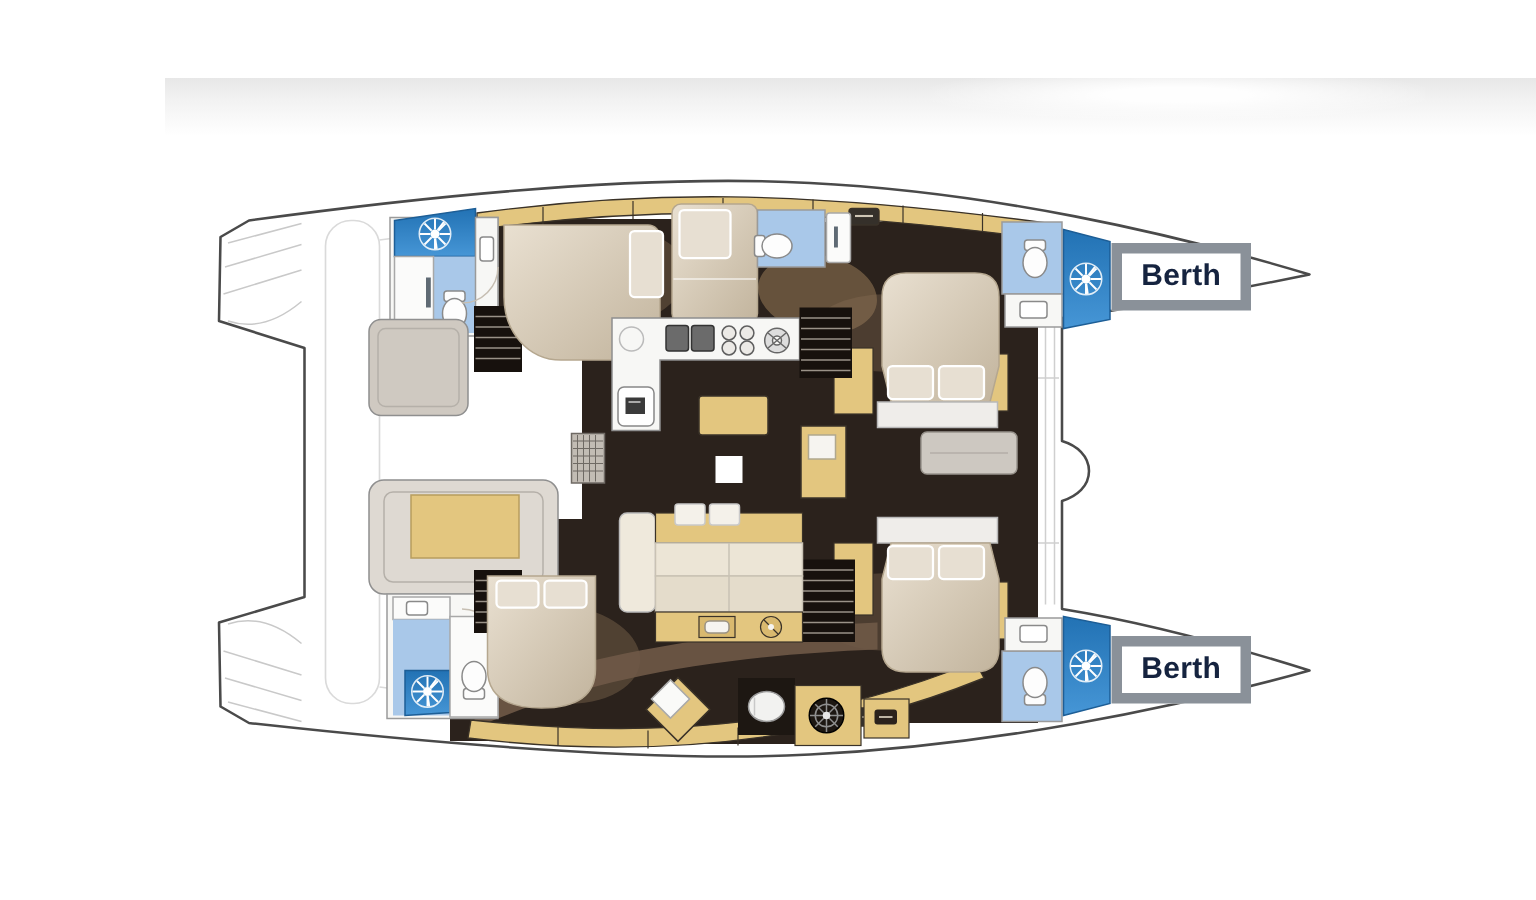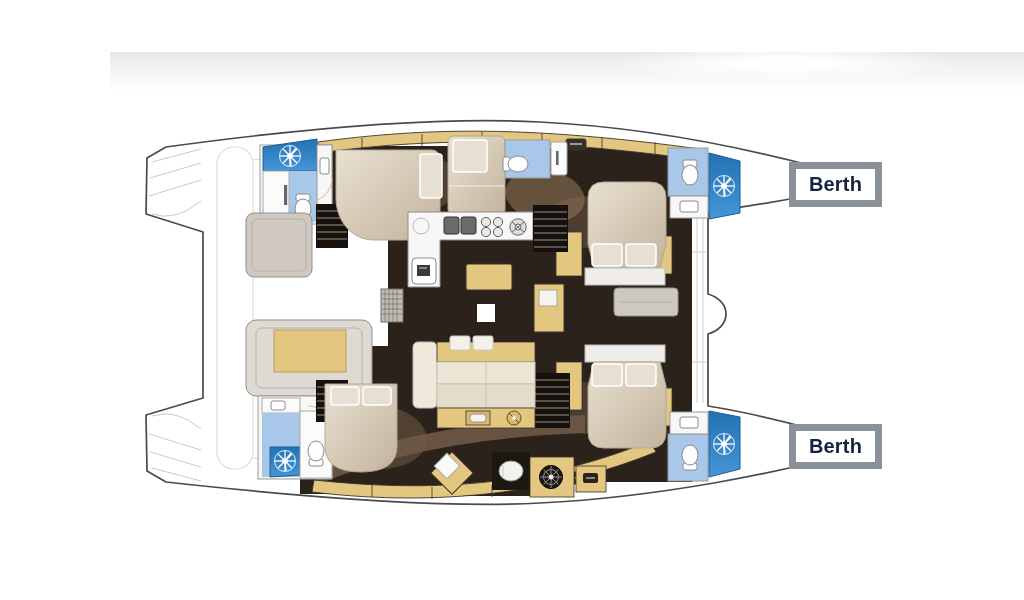--- a/index.html
+++ b/index.html
@@ -6,21 +6,21 @@
   .stage{position:relative;width:1024px;height:600px;background:#ffffff;overflow:hidden;
          font-family:"Liberation Sans",sans-serif;}
   .top-band{position:absolute;left:110px;top:52px;width:914px;height:42px;
             background:linear-gradient(to bottom,#e7e7e7 0%,#f2f2f2 35%,#ffffff 92%);}
   .band-gap{position:absolute;left:620px;top:46px;width:330px;height:34px;
             background:radial-gradient(ellipse at center,rgba(255,255,255,0.95) 20%,rgba(255,255,255,0) 75%);}
   .plan-svg{position:absolute;left:0;top:0;}
   .berth-box{position:absolute;width:93px;height:45px;background:#ffffff;
              border:7px solid #8a9199;box-sizing:border-box;
              display:flex;align-items:center;justify-content:center;
-             font-weight:700;font-size:20px;color:#15233f;letter-spacing:.2px;margin-left:48px;}
+             font-weight:700;font-size:20px;color:#15233f;letter-spacing:.2px;}
   .berth-top{left:741px;top:162px;}
   .berth-bottom{left:741px;top:424px;}
 </style>
 </head>
 <body>
 
 <div class="stage">
   <div class="top-band"></div>
   <div class="band-gap"></div>
 

